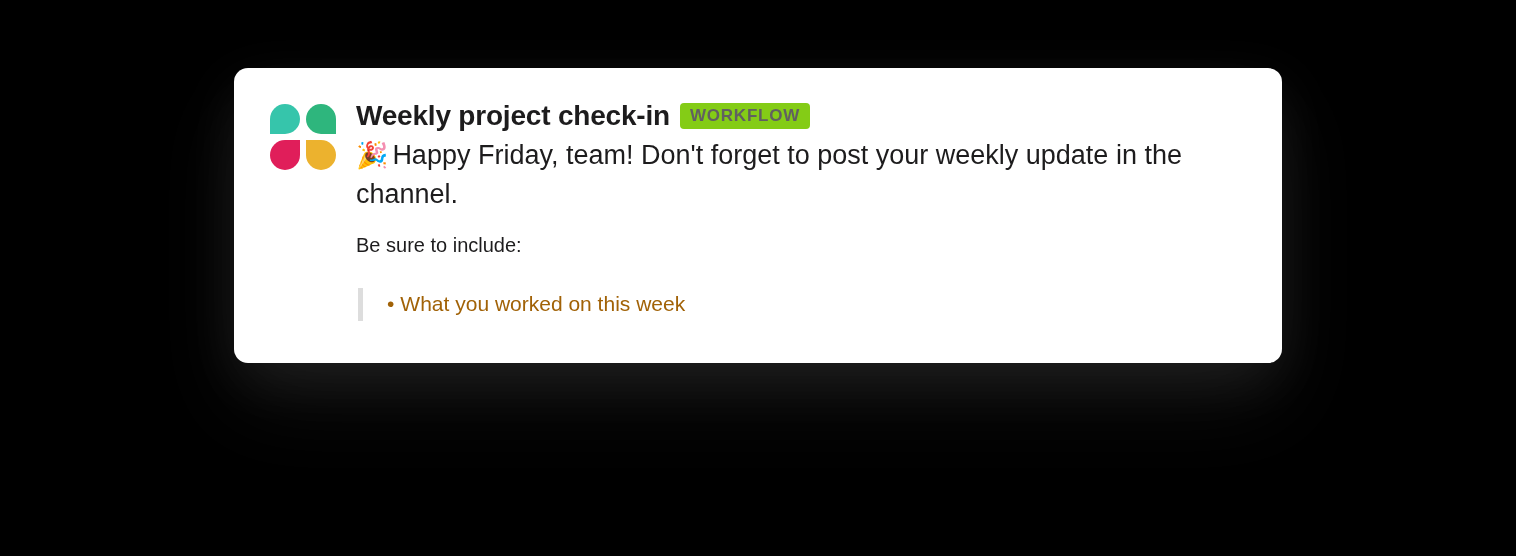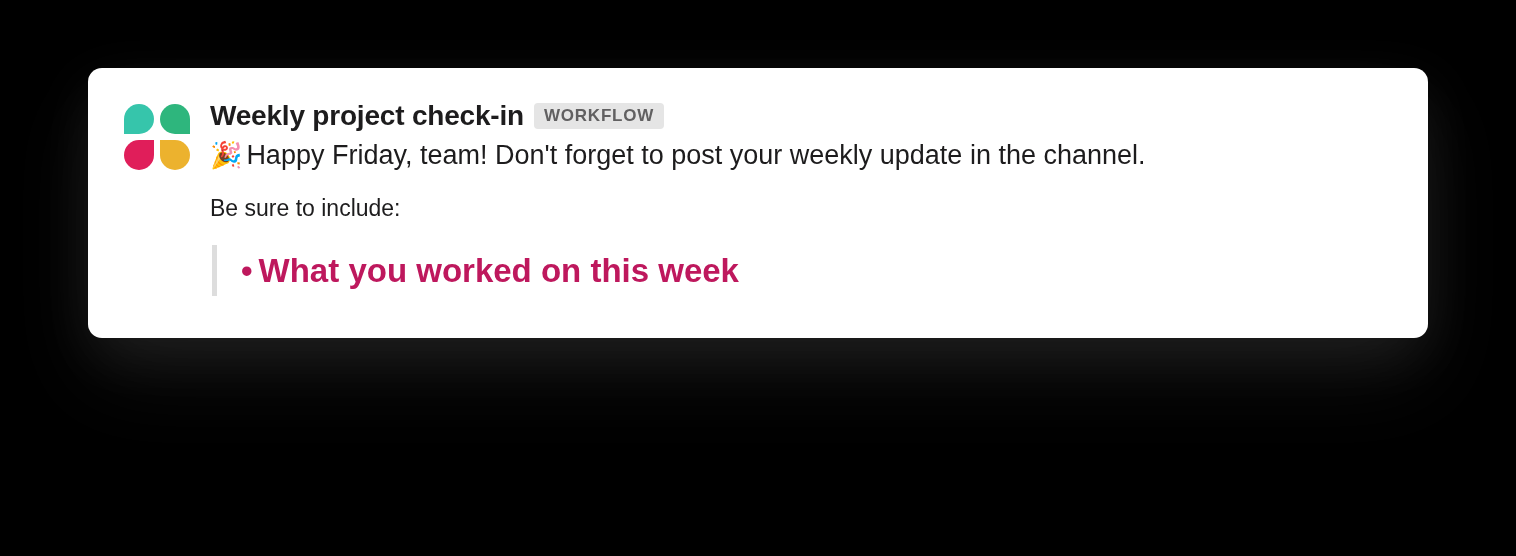--- a/index.html
+++ b/index.html
@@ -13,21 +13,21 @@
       width: 1516px;
       height: 556px;
       display: flex;
       align-items: flex-start;
       justify-content: center;
       padding-top: 68px;
     }
     .message-card {
       background: #ffffff;
       border-radius: 14px;
-      width: 1340px;
+      width: 1048px;
       padding: 32px 36px 42px 36px;
       box-shadow: 0 20px 60px rgba(255,255,255,0.08), 0 40px 90px rgba(255,255,255,0.06), 0 10px 30px rgba(0,0,0,0.3);
       display: flex;
       gap: 18px;
     }
     .avatar {
       width: 68px;
       height: 68px;
       flex-shrink: 0;
       display: grid;
@@ -66,52 +66,52 @@
       gap: 10px;
       margin-bottom: 4px;
     }
     .title {
       font-size: 28px;
       font-weight: 800;
       color: #1d1c1d;
       letter-spacing: -0.2px;
     }
     .badge {
-      background: #e5e5e5;
+      background: #84cc16;
       color: #616061;
       font-size: 17px;
       font-weight: 600;
       letter-spacing: 0.8px;
       padding: 3px 10px;
       border-radius: 4px;
     }
     .body-text {
       font-size: 27px;
       color: #1d1c1d;
       line-height: 1.45;
       margin-bottom: 20px;
     }
     .emoji {
       font-size: 26px;
       margin-right: 4px;
     }
     .sub-text {
-      font-size: 23px;
+      font-size: 20px;
       color: #1d1c1d;
-      margin-bottom: 23px;
+      margin-bottom: 31px;
     }
     .quote-block {
       border-left: 5px solid #dddddd;
       padding-left: 24px;
       margin-left: 2px;
     }
     .bullet-item {
-      font-size: 33px;
-      font-weight: 700;
-      color: #be185d;
+      font-size: 21px;
+      font-weight: 400;
+      color: #a16207;
       line-height: 1.55;
     }
     .bullet-dot {
       margin-right: 6px;
     }
   </style>
 </head>
 <body>
 
 <div class="message-card">

